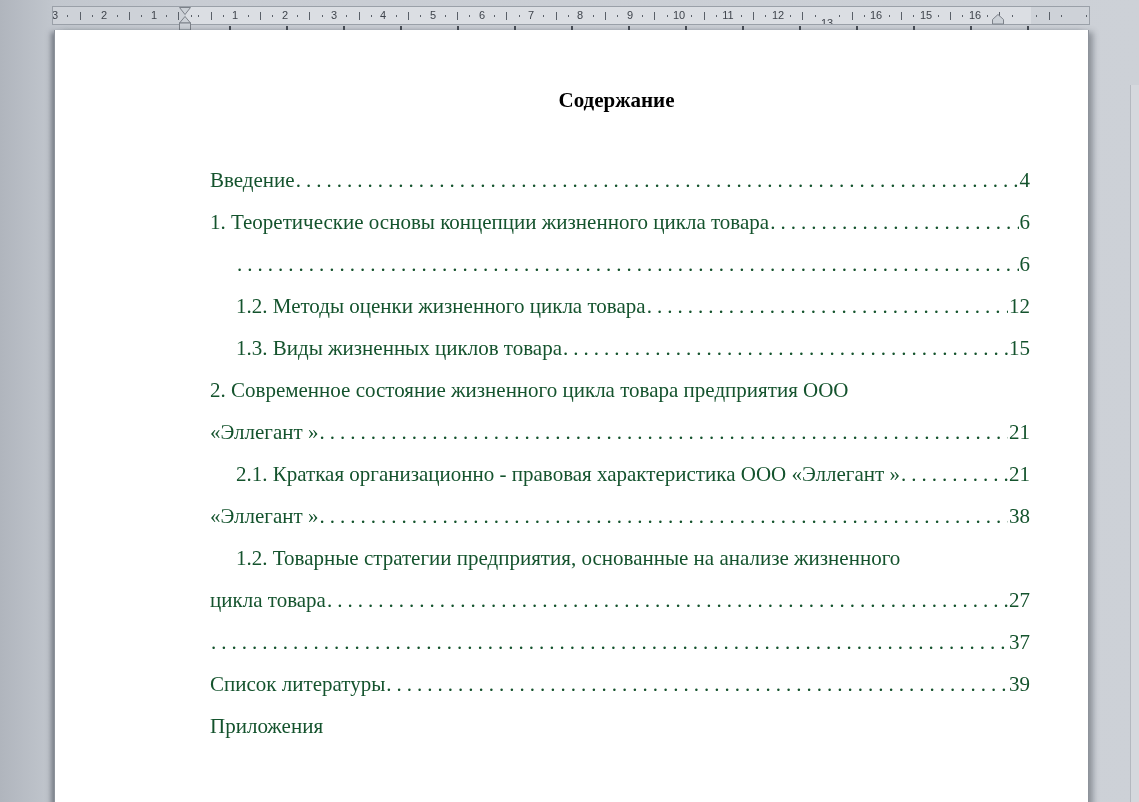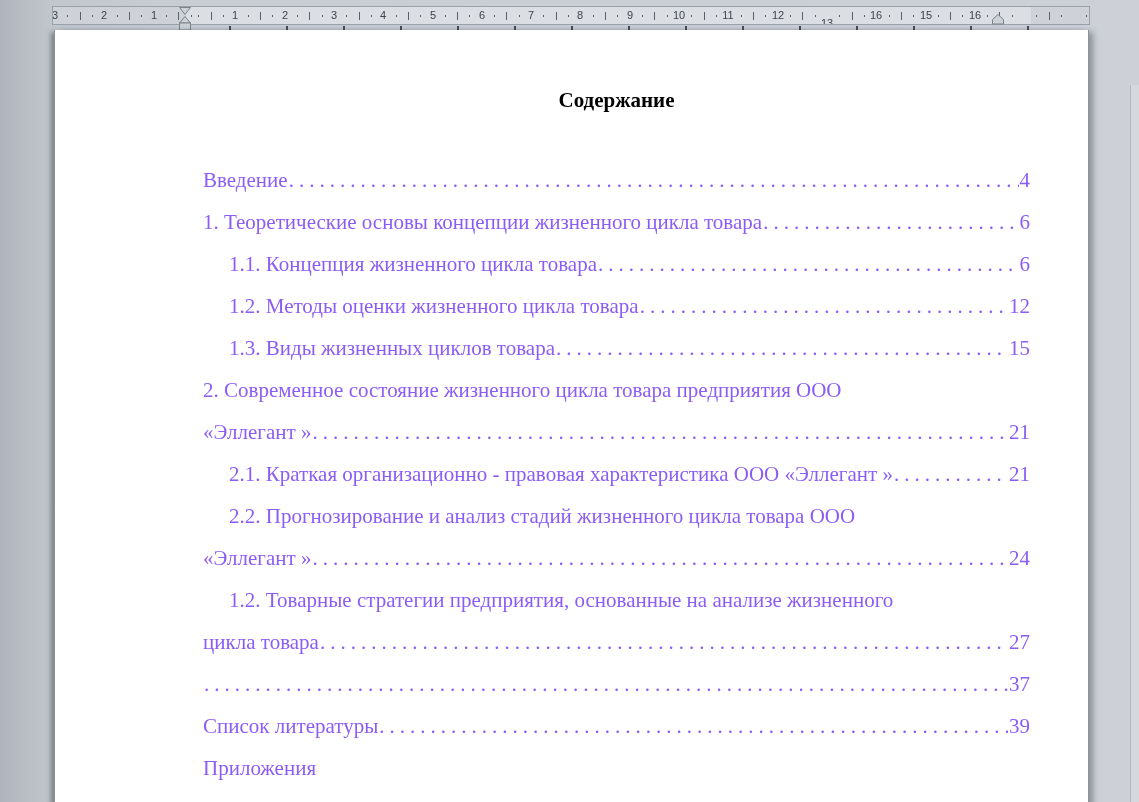--- a/index.html
+++ b/index.html
@@ -33,21 +33,21 @@
                -5px 1px 5px -1px rgba(60,66,76,.55),
                 6px 1px 6px -1px rgba(60,66,76,.45);
   }
   .doc-title{
     position:absolute;left:148px;top:57px;width:827px;
     text-align:center;font-weight:bold;font-size:21px;line-height:26px;color:#000;
   }
   .toc{position:absolute;left:148px;top:129px;width:827px;}
   .toc-row{
     display:flex;align-items:center;height:42px;line-height:42px;
-    font-size:21px;color:#8b5cf6;white-space:nowrap;
+    font-size:21px;color:#14532d;white-space:nowrap;margin-left:7px;
   }
   .toc-row.indent{padding-left:26px;}
   .toc-row .t{flex:0 0 auto;}
   .toc-row .l{
     flex:1 1 auto;min-width:0;overflow:hidden;margin:0 1px;
     letter-spacing:5px;white-space:nowrap;
   }
   .toc-row .p{flex:0 0 auto;}
   
   .scroll-strip{
@@ -184,21 +184,20 @@
     <span class="t">Введение</span>
     <span class="l">............................................................................................................................................................................................................................</span>
     <span class="p">4</span>
   </div>
         <div class="toc-row">
     <span class="t">1. Теоретические основы концепции жизненного цикла товара</span>
     <span class="l">............................................................................................................................................................................................................................</span>
     <span class="p">6</span>
   </div>
         <div class="toc-row indent">
-    <span class="t">1.1. Концепция жизненного цикла товара</span>
     <span class="l">............................................................................................................................................................................................................................</span>
     <span class="p">6</span>
   </div>
         <div class="toc-row indent">
     <span class="t">1.2. Методы оценки жизненного цикла товара</span>
     <span class="l">............................................................................................................................................................................................................................</span>
     <span class="p">12</span>
   </div>
         <div class="toc-row indent">
     <span class="t">1.3. Виды жизненных циклов товара</span>
@@ -212,28 +211,24 @@
         <div class="toc-row">
     <span class="t">«Эллегант »</span>
     <span class="l">............................................................................................................................................................................................................................</span>
     <span class="p">21</span>
   </div>
         <div class="toc-row indent">
     <span class="t">2.1. Краткая организационно - правовая характеристика ООО «Эллегант »</span>
     <span class="l">............................................................................................................................................................................................................................</span>
     <span class="p">21</span>
   </div>
-        <div class="toc-row indent">
-    <span class="t">2.2. Прогнозирование и анализ стадий жизненного цикла товара ООО</span>
-
-  </div>
         <div class="toc-row">
     <span class="t">«Эллегант »</span>
     <span class="l">............................................................................................................................................................................................................................</span>
-    <span class="p">24</span>
+    <span class="p">38</span>
   </div>
         <div class="toc-row indent">
     <span class="t">1.2. Товарные стратегии предприятия, основанные на анализе жизненного</span>
 
   </div>
         <div class="toc-row">
     <span class="t">цикла товара</span>
     <span class="l">............................................................................................................................................................................................................................</span>
     <span class="p">27</span>
   </div>

